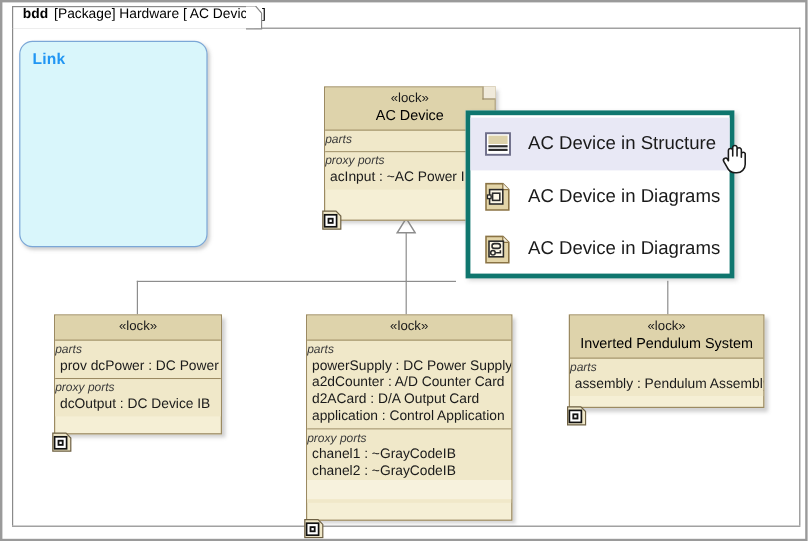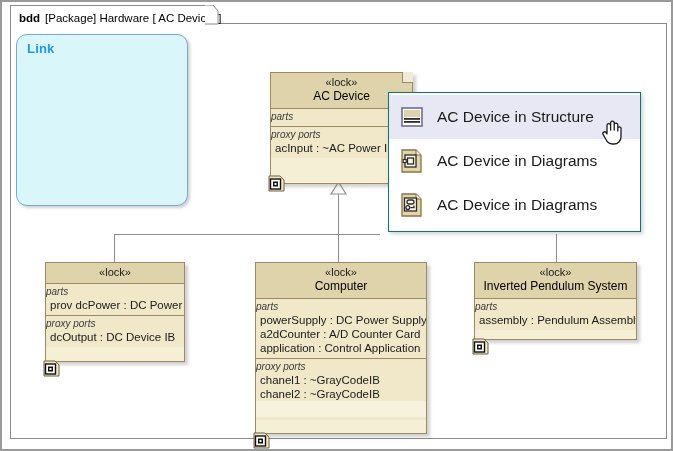--- a/index.html
+++ b/index.html
@@ -19,21 +19,21 @@
     border: 2px solid #9a9a9a;
     overflow: hidden;
   }
 
   
   .frame-tab {
     position: absolute;
     left: 8px; top: 3px;
     height: 19px;
     padding: 0 6px 0 8px;
-    display: flex; align-items: flex-end;
+    display: flex; align-items: flex-start;
     background: #ffffff;
     border: 1px solid #8a8a8a;
     border-bottom: none;
     font-size: 11.5px;
     color: #000;
     white-space: nowrap;
     z-index: 6;
     box-sizing: border-box;
   }
   .frame-tab .ft-kind { font-weight: bold; }
@@ -71,21 +71,21 @@
     left: 8px; top: 436px;
     width: 657px; height: 1px;
     background: #8a8a8a;
     z-index: 1;
   }
 
   
   .link-panel {
     position: absolute;
     left: 14px; top: 32px;
-    width: 172px; height: 172px;
+    width: 157px; height: 172px;
     background: #d9f6fb;
     border: 1px solid #7ba7d7;
     border-radius: 11px;
     box-shadow: 2px 2px 3px rgba(120,120,120,0.35);
     z-index: 2;
     box-sizing: border-box;
   }
   .link-title {
     position: absolute;
     left: 10px; top: 6px;
@@ -190,23 +190,23 @@
   .conn-v { width: 1px; }
   .gen-arrow {
     position: absolute;
     z-index: 2;
   }
 
   
   .popup {
     position: absolute;
     left: 386px; top: 90px;
-    width: 253px; height: 140px;
+    width: 224px; height: 140px;
     background: #ffffff;
-    border: 1px solid #0f766e;
+    border: 4px solid #0f766e;
     box-shadow: 2px 2px 4px rgba(100,100,100,0.3);
     z-index: 10;
     box-sizing: border-box;
     padding-top: 2px;
   }
   .popup-item {
     position: relative;
     height: 44px;
     display: flex;
     align-items: center;
@@ -334,26 +334,26 @@
   <svg class="blk-badge" style="left:41px; top:358px;" viewBox="0 0 17 17">
     <path d="M1,1 L12,1 L16,5 L16,16 L1,16 Z" fill="#f0e8c9" stroke="#6d6043" stroke-width="1"></path>
     <rect x="2.5" y="4" width="10" height="10" fill="#ffffff" stroke="#111" stroke-width="1.4"></rect>
     <rect x="5" y="6.5" width="5" height="5" fill="#111"></rect>
     <rect x="6.5" y="8" width="2" height="2" fill="#ffffff"></rect>
   </svg>
 
   <div class="block" style="left:253px; top:260px; width:172px; height:172px;">
     <div class="blk-header">
       <div class="blk-stereo">«lock»</div>
-      <div class="blk-name">Computer</div>
     </div>
     <div class="blk-compartment">
       <div class="comp-title">parts</div>
       <div class="comp-row">powerSupply : DC Power Supply</div>
       <div class="comp-row">a2dCounter : A/D Counter Card</div>
+      <div class="comp-row">d2ACard : D/A Output Card</div>
       <div class="comp-row">application : Control Application</div>
     </div>
     <div class="blk-compartment" style="border-bottom:none;">
       <div class="comp-title">proxy ports</div>
       <div class="comp-row">chanel1 : ~GrayCodeIB</div>
       <div class="comp-row">chanel2 : ~GrayCodeIB</div>
       <div class="blk-filler" style="height:16px;"></div>
     </div>
   </div>
   <svg class="blk-badge" style="left:251px; top:430px;" viewBox="0 0 17 17">

